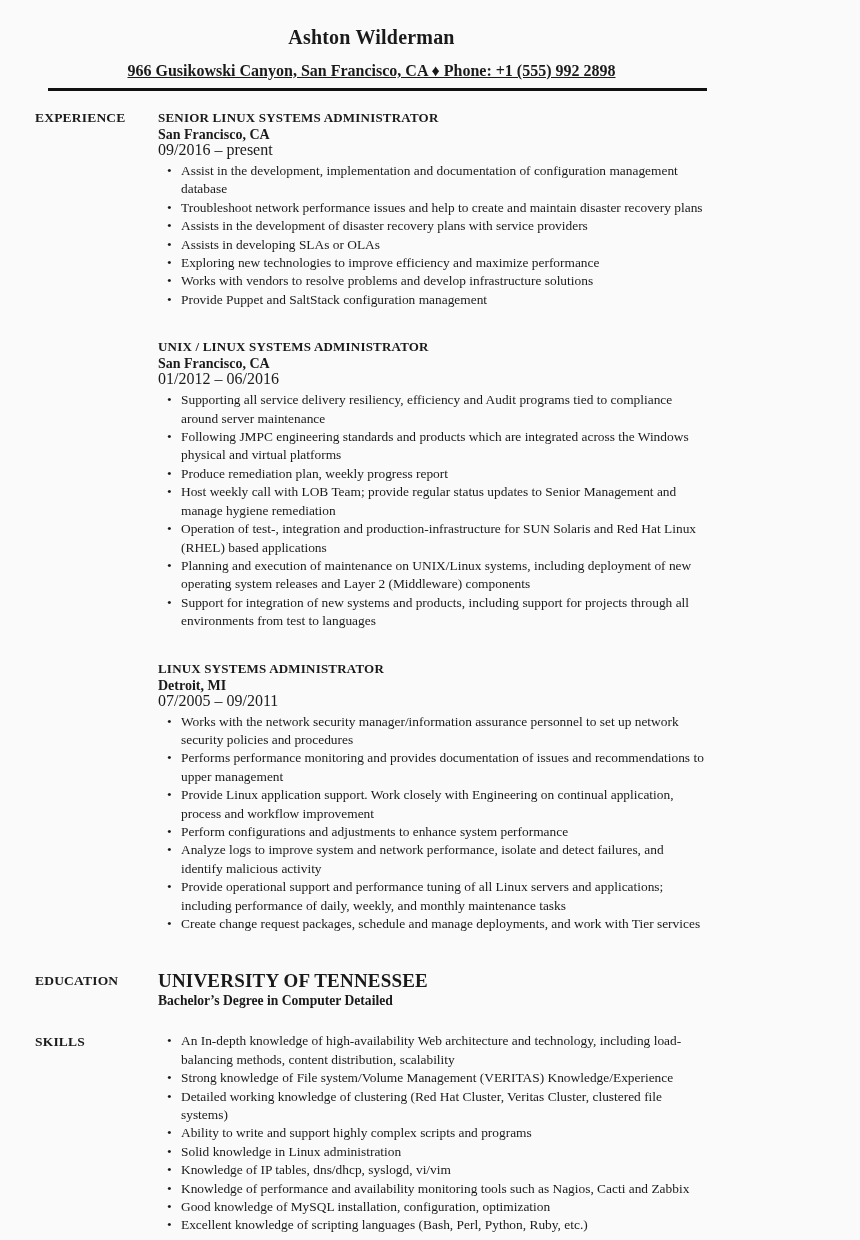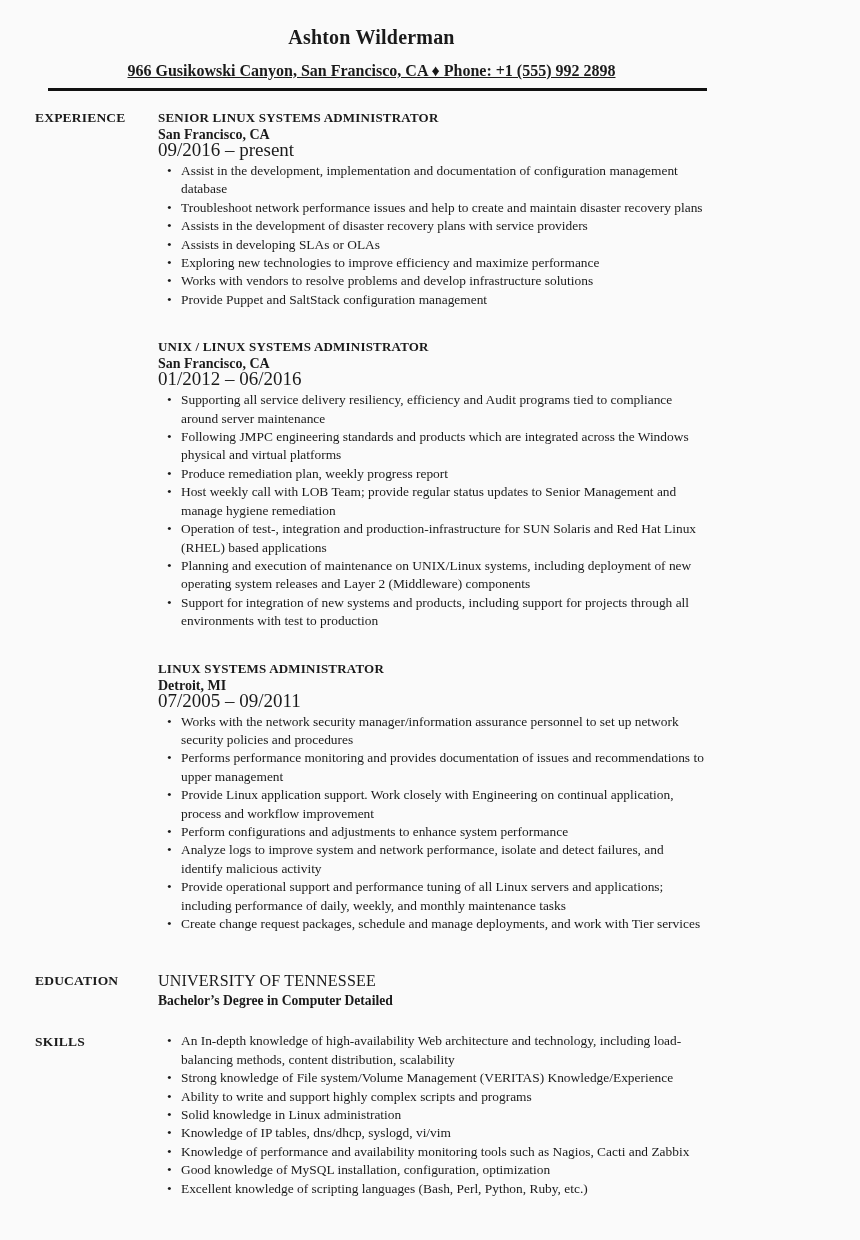--- a/index.html
+++ b/index.html
@@ -54,43 +54,43 @@
     font-weight: 700;
     letter-spacing: 0.2px;
     line-height: 19px;
   }
   .job-location {
     font-size: 14px;
     font-weight: 700;
     line-height: 15px;
   }
   .job-dates {
-    font-size: 19px;
+    font-size: 16px;
     line-height: 16px;
   }
   ul.bullets {
     margin: 4px 0 0 0;
     padding: 0;
     list-style: none;
   }
   ul.bullets li {
     position: relative;
     padding-left: 23px;
     font-size: 13.4px;
     line-height: 18.4px;
   }
   ul.bullets li::before {
     content: "\2022";
     position: absolute;
     left: 9px;
     top: 0;
   }
   .school {
-    font-size: 16px;
-    font-weight: 400;
+    font-size: 19px;
+    font-weight: 700;
     letter-spacing: 0.2px;
     line-height: 20px;
   }
   .degree {
     font-size: 13.6px;
     font-weight: 700;
     line-height: 20px;
   }
   .row-skills ul.bullets { margin-top: 0; }
 </style>
@@ -142,21 +142,21 @@
               <li>Following JMPC engineering standards and products which are integrated across the Windows physical and virtual platforms</li>
 
               <li>Produce remediation plan, weekly progress report</li>
 
               <li>Host weekly call with LOB Team; provide regular status updates to Senior Management and manage hygiene remediation</li>
 
               <li>Operation of test-, integration and production-infrastructure for SUN Solaris and Red Hat Linux (RHEL) based applications</li>
 
               <li>Planning and execution of maintenance on UNIX/Linux systems, including deployment of new operating system releases and Layer 2 (Middleware) components</li>
 
-              <li>Support for integration of new systems and products, including support for projects through all environments with test to production</li>
+              <li>Support for integration of new systems and products, including support for projects through all environments from test to languages</li>
             </ul>
         </article>
 
         <article class="job">
           <div class="job-title">LINUX SYSTEMS ADMINISTRATOR</div>
           <div class="job-location">Detroit, MI</div>
           <div class="job-dates">07/2005 – 09/2011</div>
           <ul class="bullets">
 
               <li>Works with the network security manager/information assurance personnel to set up network security policies and procedures</li>
@@ -187,20 +187,21 @@
 
   <section class="row row-skills">
     <div class="label">SKILLS</div>
     <div class="col">
       <ul class="bullets">
 
           <li>An In-depth knowledge of high-availability Web architecture and technology, including load-balancing methods, content distribution, scalability</li>
 
           <li>Strong knowledge of File system/Volume Management (VERITAS) Knowledge/Experience</li>
 
+          <li>Detailed working knowledge of clustering (Red Hat Cluster, Veritas Cluster, clustered file systems)</li>
 
 
           <li>Ability to write and support highly complex scripts and programs</li>
 
           <li>Solid knowledge in Linux administration</li>
 
           <li>Knowledge of IP tables, dns/dhcp, syslogd, vi/vim</li>
 
           <li>Knowledge of performance and availability monitoring tools such as Nagios, Cacti and Zabbix</li>
 

